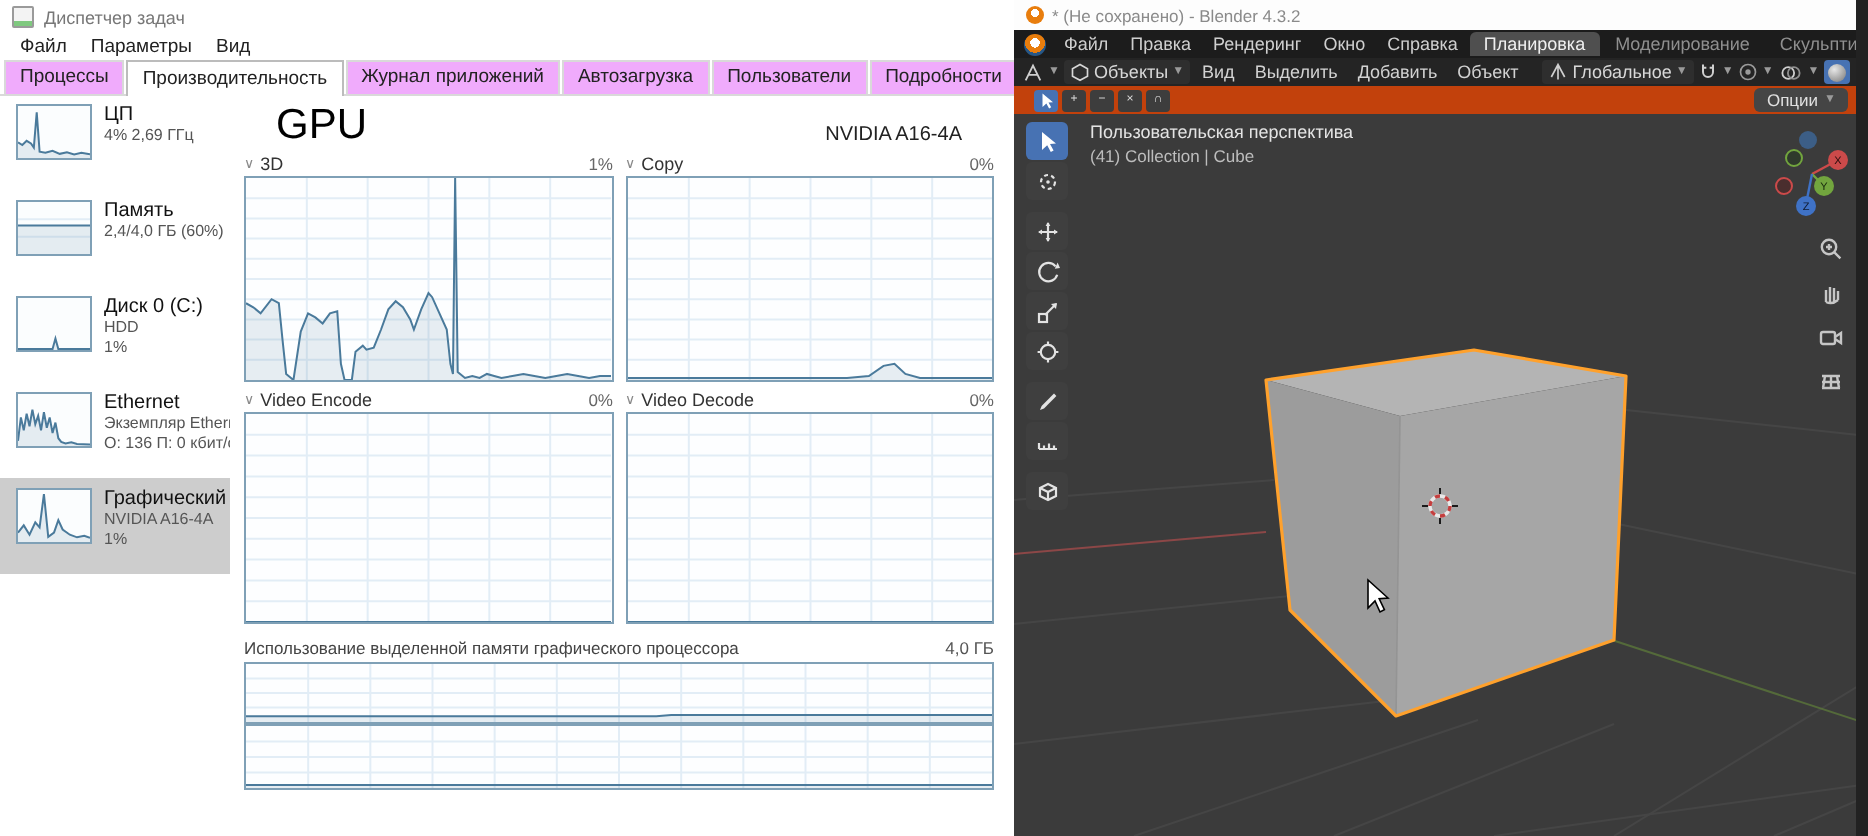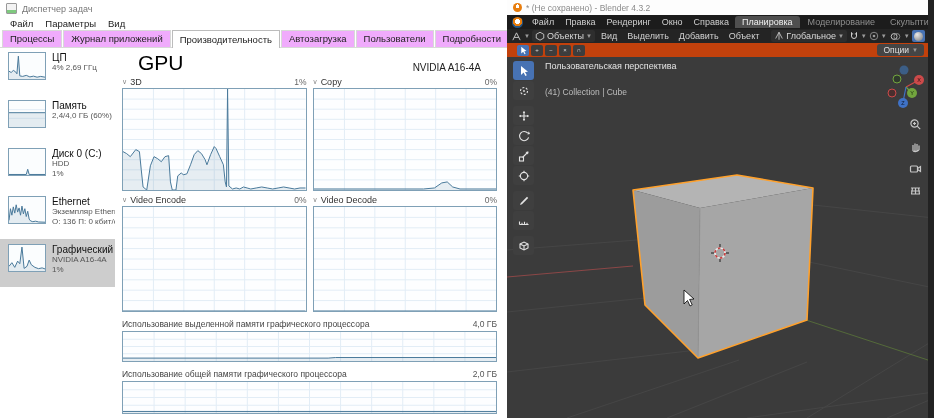--- a/index.html
+++ b/index.html
@@ -64,43 +64,43 @@
   .bl-options .lbl{font-size:8.5px;color:#e0e0e0;}
   .bl-scene-svg{position:absolute;left:0;top:0;width:427px;height:418px;z-index:1;}
   .bl-right-strip{position:absolute;right:0;top:57px;bottom:0;width:5px;background:#262626;z-index:2;}
   .bl-toolbar{position:absolute;left:6px;top:61px;z-index:4;display:flex;flex-direction:column;gap:1px;}
   .tool-btn{width:21px;height:19px;border-radius:3px;background:#3f3f3f;display:flex;align-items:center;justify-content:center;}
   .tool-btn.active{background:var(--accent);}
   .tool-btn svg{width:12px;height:12px;stroke:#e3e3e3;fill:none;stroke-width:1.1;}
   .tool-gap{height:4px;}
   .bl-overlay{position:absolute;left:38px;top:61px;z-index:4;}
   .bl-overlay .l1{font-size:9px;color:#e4e4e4;}
-  .bl-overlay .l2{font-size:8.5px;color:#bdbdbd;margin-top:16px;}
+  .bl-overlay .l2{font-size:8.5px;color:#bdbdbd;margin-top:2px;}
   .bl-navbtns{position:absolute;right:12px;top:118px;z-index:4;display:flex;flex-direction:column;gap:9px;align-items:center;}
   .bl-navbtns svg{width:13px;height:13px;stroke:#c6c6c6;fill:none;stroke-width:1.2;}
 </style>
 </head>
 <body>
 
 <div class="screen">
 
   <div class="tm-window">
     <div class="tm-titlebar">
       <span class="tm-app-icon"></span>
       <span class="title">Диспетчер задач</span>
     </div>
     <div class="tm-menubar">
       <span>Файл</span>
       <span>Параметры</span>
       <span>Вид</span>
     </div>
     <div class="tm-tabs">
       <span class="tm-tab">Процессы</span>
+      <span class="tm-tab active">Производительность</span>
       <span class="tm-tab">Журнал приложений</span>
-      <span class="tm-tab active">Производительность</span>
       <span class="tm-tab">Автозагрузка</span>
       <span class="tm-tab">Пользователи</span>
       <span class="tm-tab">Подробности</span>
       <span class="tm-tab">Службы</span>
     </div>
     <div class="tm-body">
       <div class="tm-sidebar">
         <div class="tm-side-item">
           <span class="tm-thumb">
               <svg viewBox="0 0 100 100" preserveAspectRatio="none">
@@ -297,24 +297,20 @@
               <line class="grid" x1="75" y1="0" x2="75" y2="100" vector-effect="non-scaling-stroke"></line>
               <line class="grid" x1="83.33333333333333" y1="0" x2="83.33333333333333" y2="100" vector-effect="non-scaling-stroke"></line>
               <line class="grid" x1="91.66666666666667" y1="0" x2="91.66666666666667" y2="100" vector-effect="non-scaling-stroke"></line>
               <line class="grid" x1="0" y1="25" x2="100" y2="25" vector-effect="non-scaling-stroke"></line>
               <line class="grid" x1="0" y1="50" x2="100" y2="50" vector-effect="non-scaling-stroke"></line>
               <line class="grid" x1="0" y1="75" x2="100" y2="75" vector-effect="non-scaling-stroke"></line>
               <polygon class="area" points="0,100 0,90 55,90 57,88 100,88 100,100"></polygon>
               <polyline class="line" points="0,90 55,90 57,88 100,88" vector-effect="non-scaling-stroke"></polyline>
             </svg>
           </div>
-        <div class="mem-label-row">
-          <span>Использование общей памяти графического процессора</span>
-          <span class="max">2,0 ГБ</span>
-        </div>
         <div class="chartbox" style="height:31px;">
             <svg viewBox="0 0 100 100" preserveAspectRatio="none">
               <line class="grid" x1="8.333333333333334" y1="0" x2="8.333333333333334" y2="100" vector-effect="non-scaling-stroke"></line>
               <line class="grid" x1="16.666666666666668" y1="0" x2="16.666666666666668" y2="100" vector-effect="non-scaling-stroke"></line>
               <line class="grid" x1="25" y1="0" x2="25" y2="100" vector-effect="non-scaling-stroke"></line>
               <line class="grid" x1="33.333333333333336" y1="0" x2="33.333333333333336" y2="100" vector-effect="non-scaling-stroke"></line>
               <line class="grid" x1="41.666666666666664" y1="0" x2="41.666666666666664" y2="100" vector-effect="non-scaling-stroke"></line>
               <line class="grid" x1="50" y1="0" x2="50" y2="100" vector-effect="non-scaling-stroke"></line>
               <line class="grid" x1="58.333333333333336" y1="0" x2="58.333333333333336" y2="100" vector-effect="non-scaling-stroke"></line>
               <line class="grid" x1="66.66666666666667" y1="0" x2="66.66666666666667" y2="100" vector-effect="non-scaling-stroke"></line>

